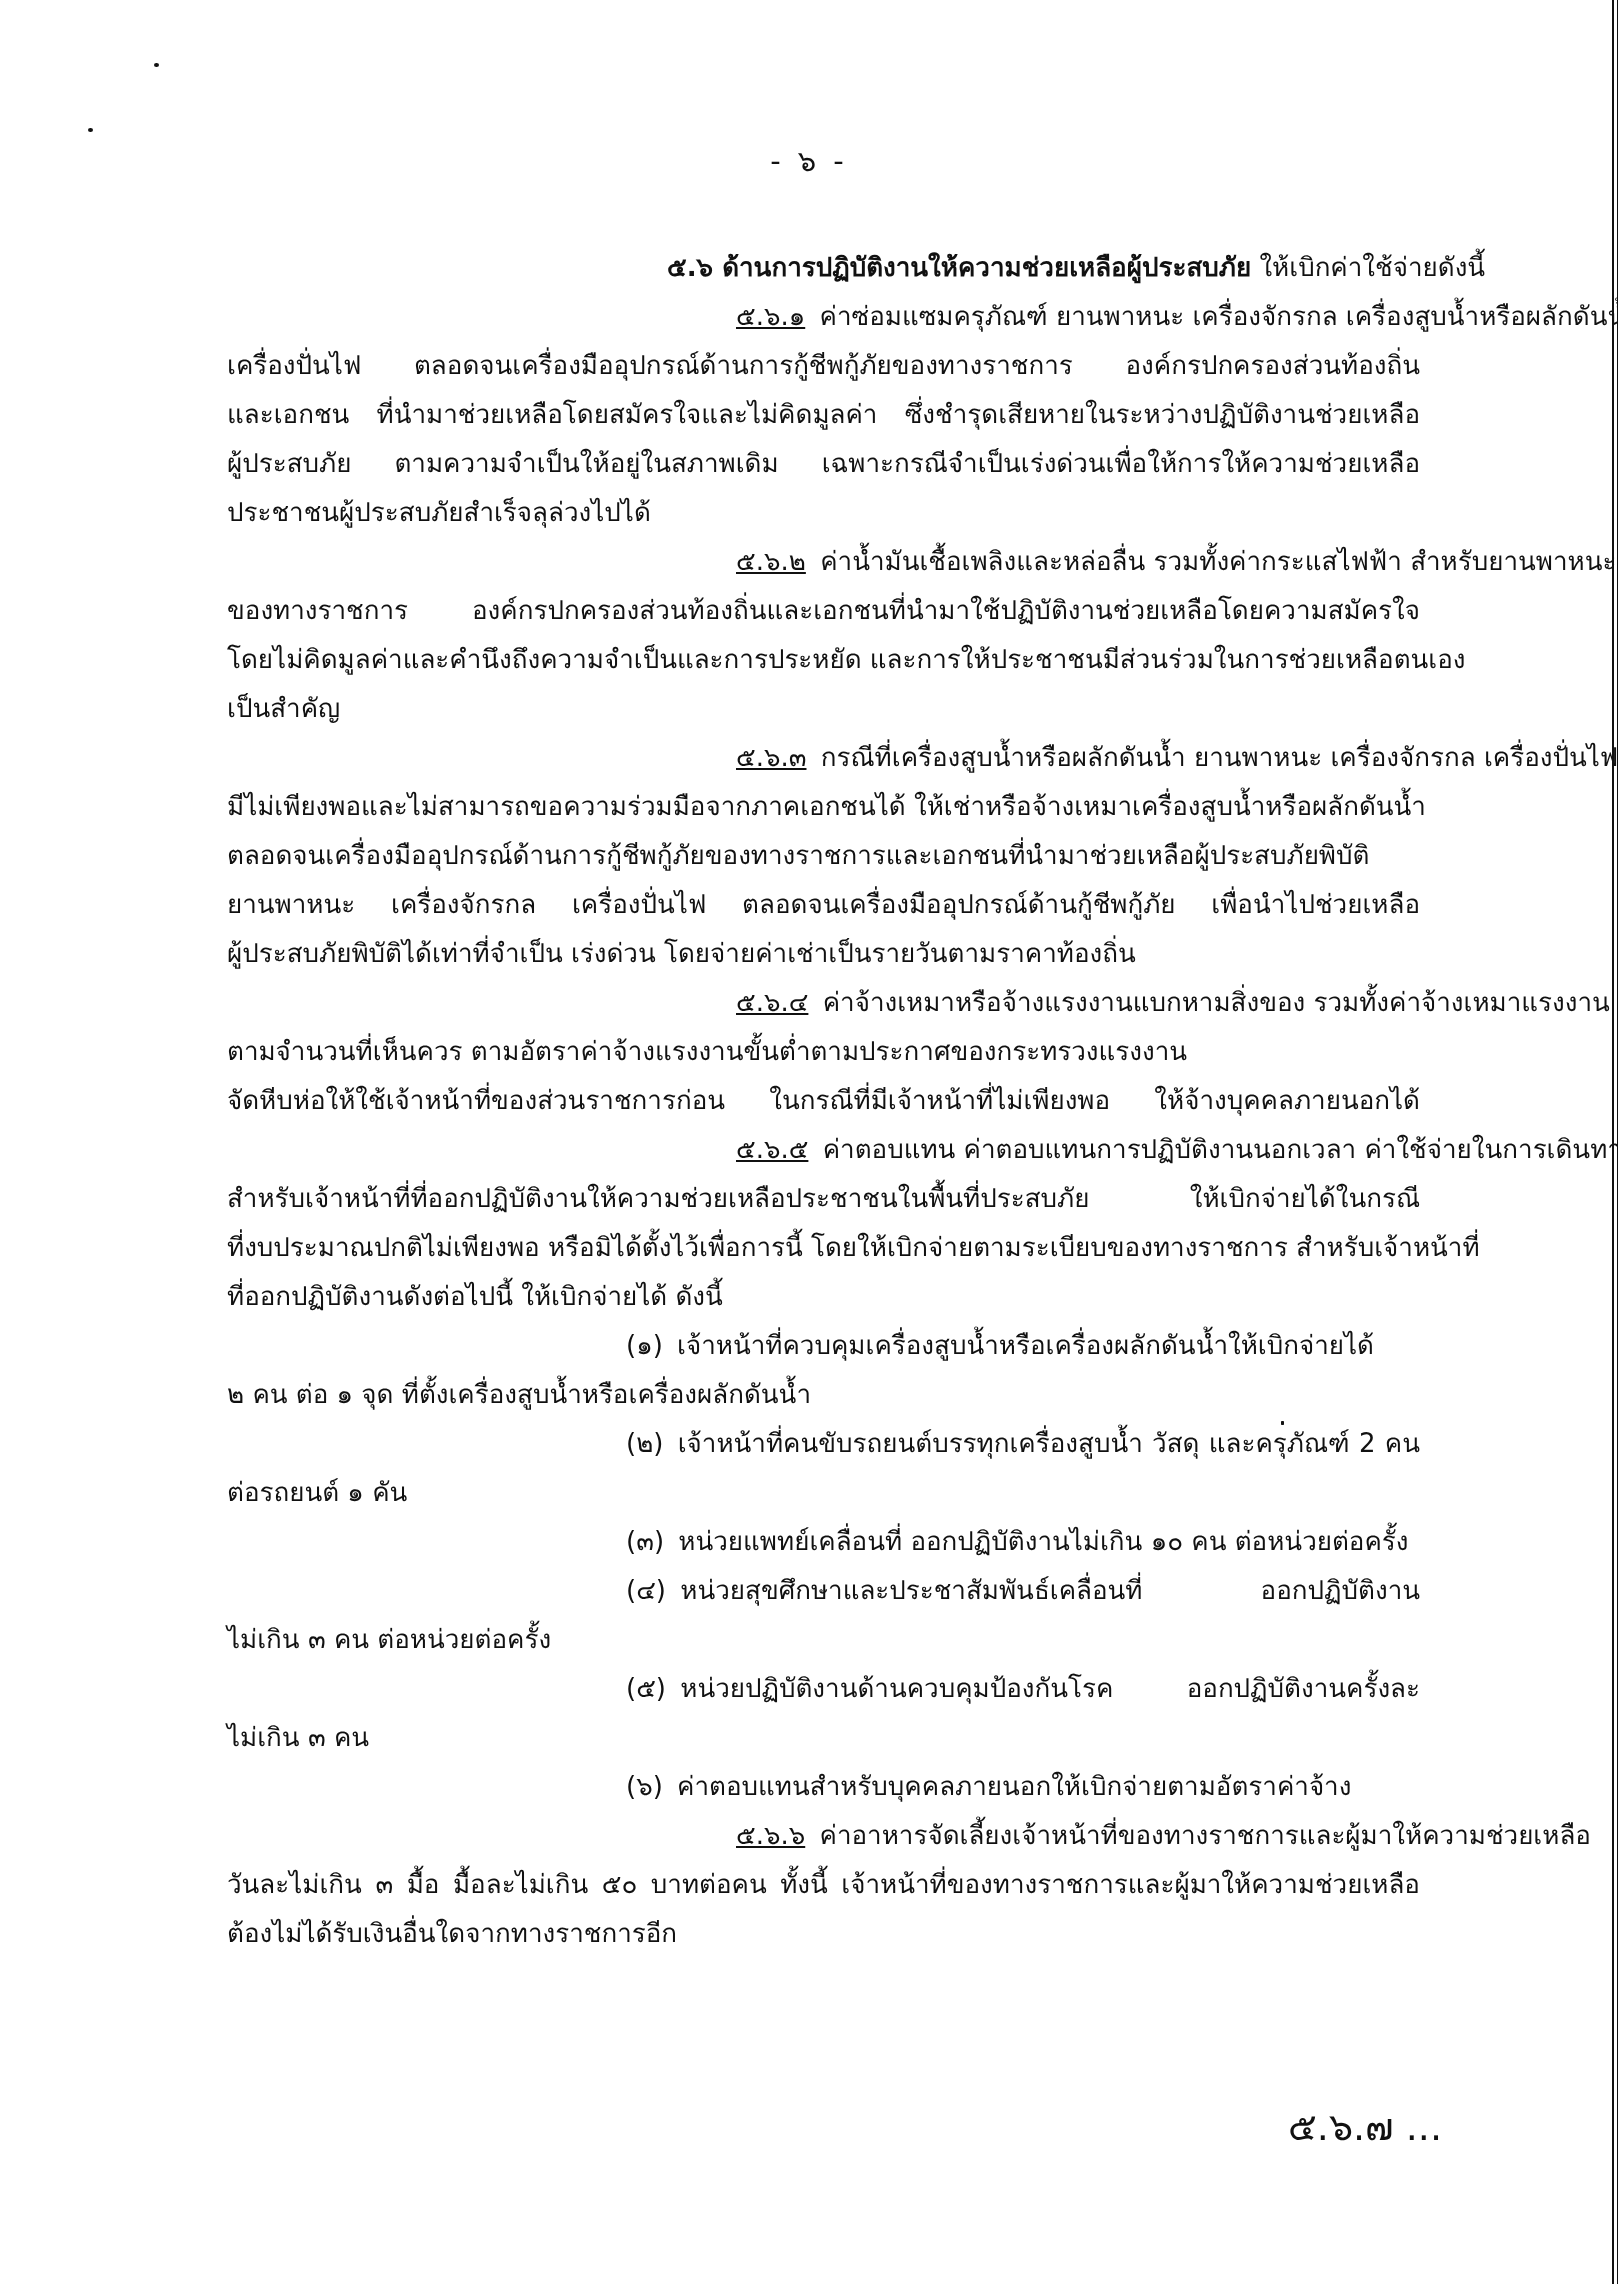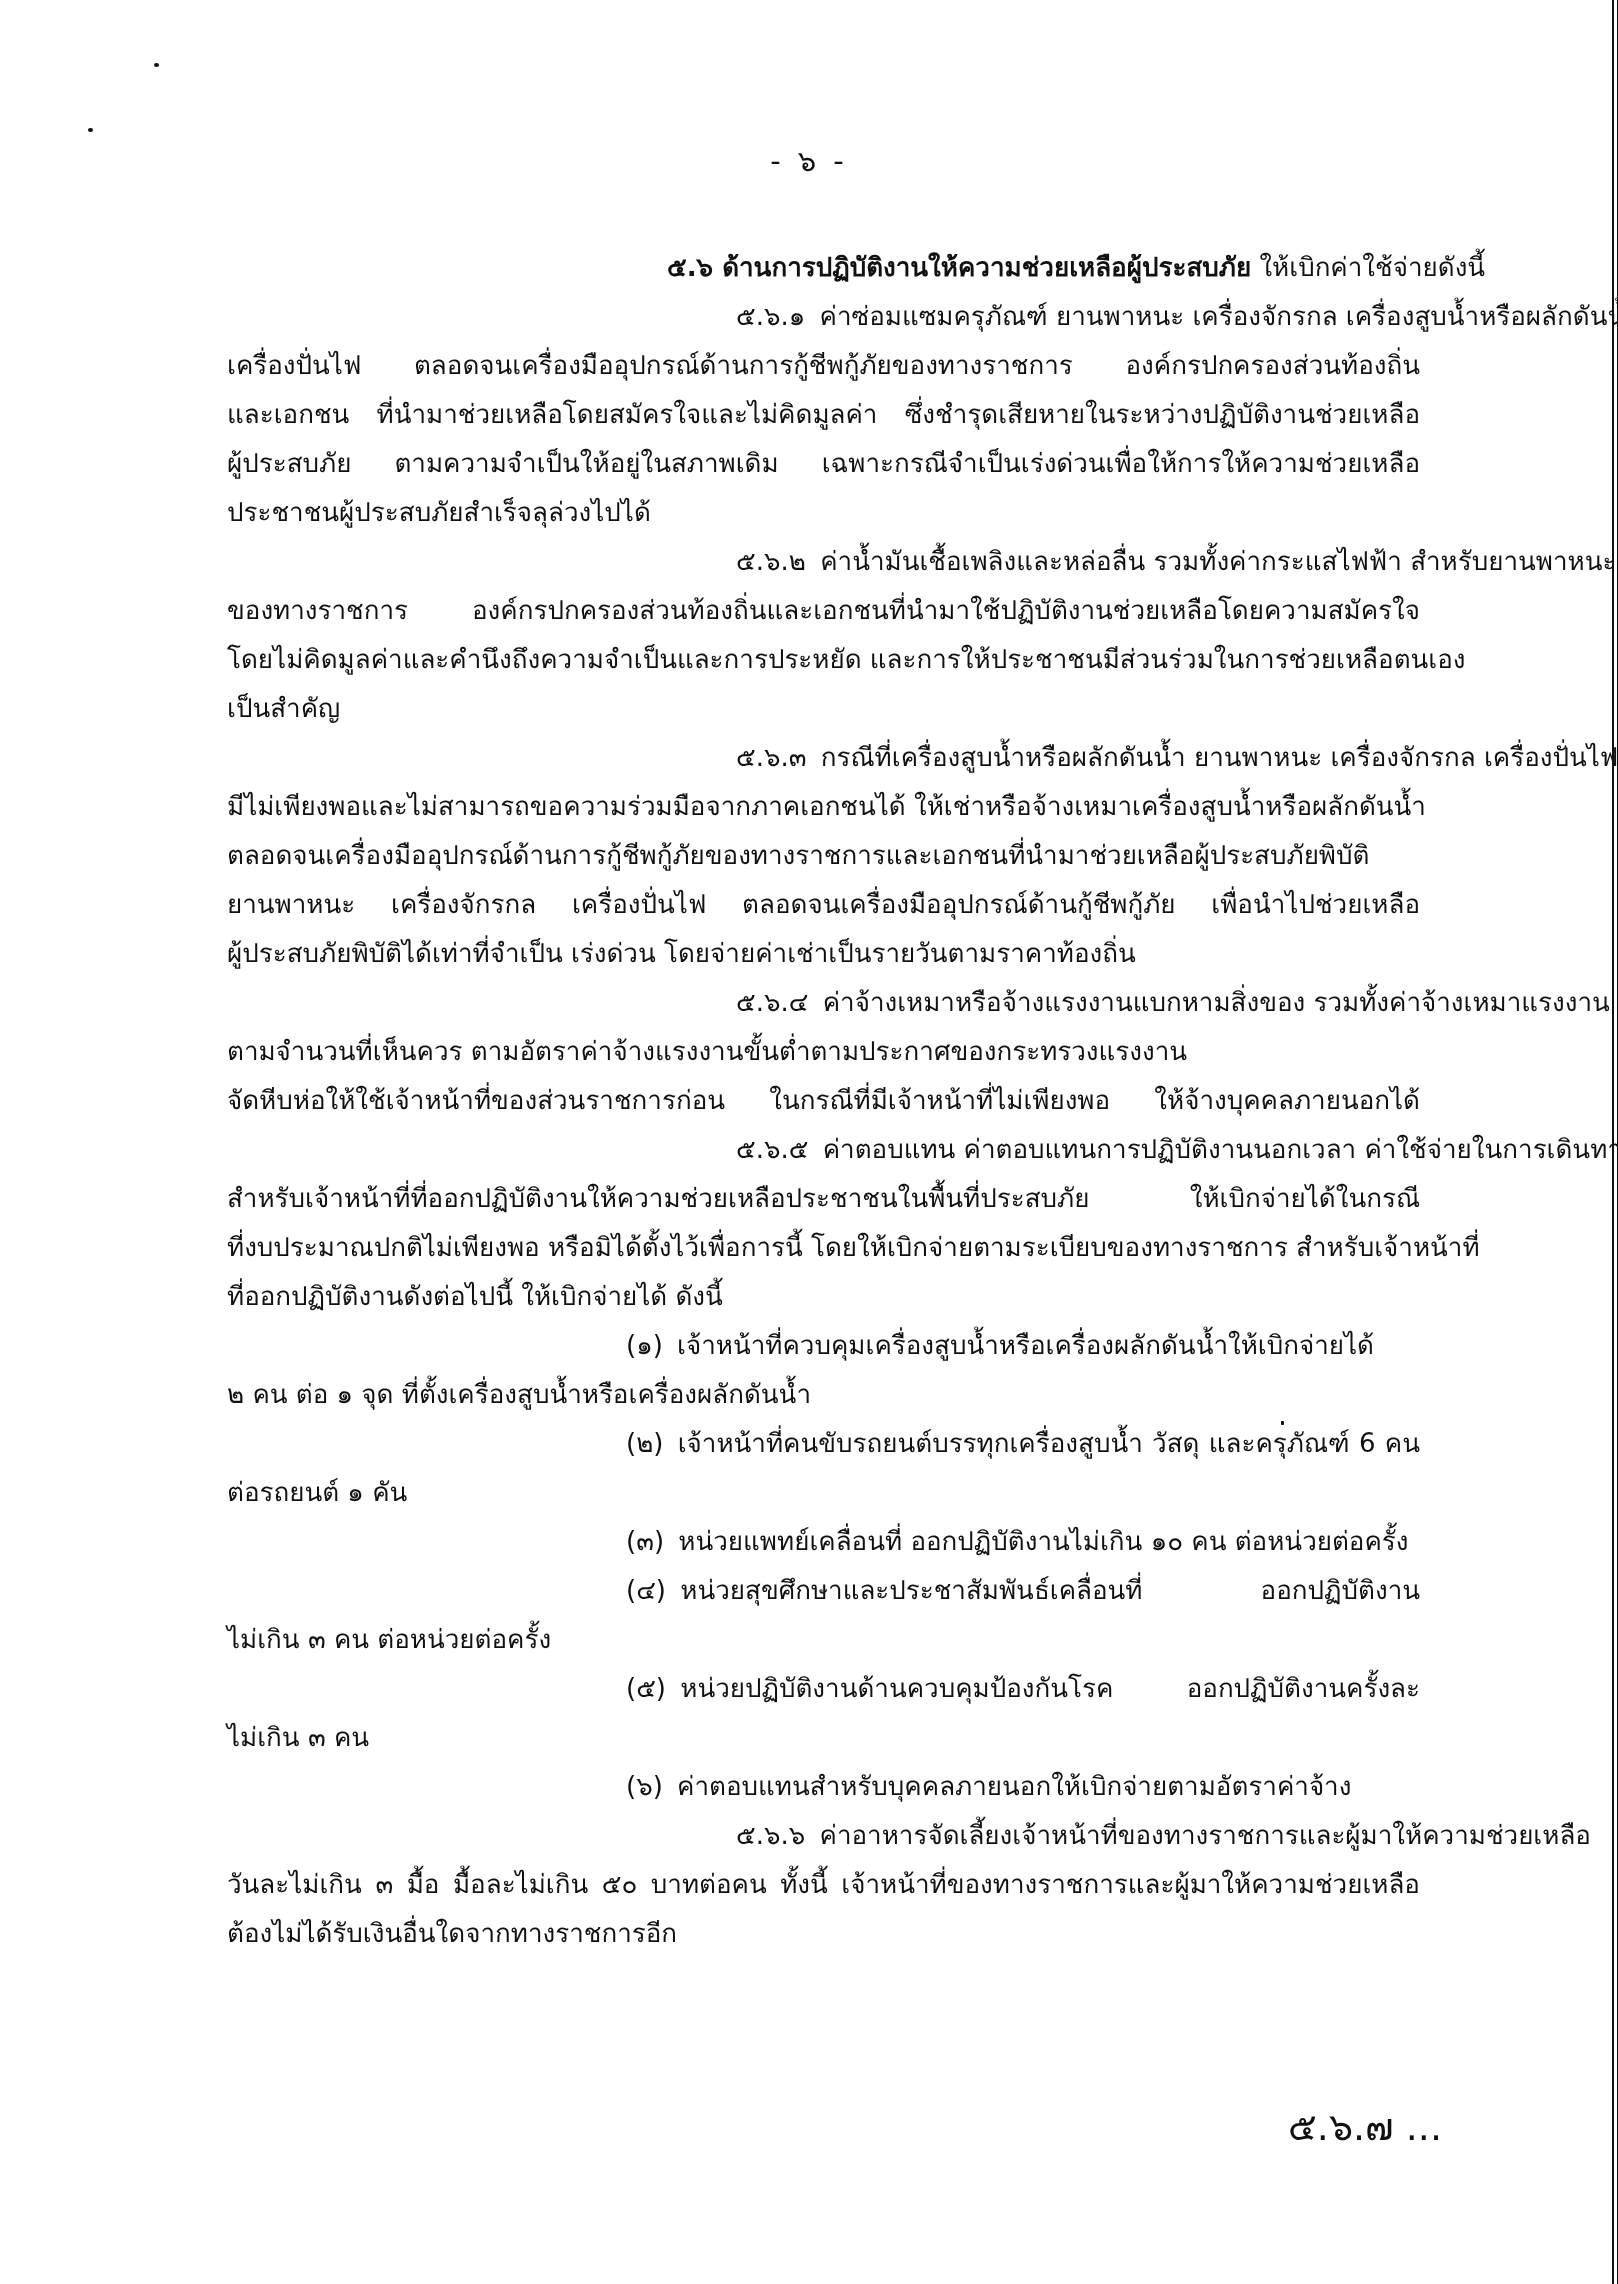--- a/index.html
+++ b/index.html
@@ -77,21 +77,21 @@
     .heading {
       margin-left: 440px;
       text-align-last: left;
     }
     .heading b {
       font-weight: bold;
     }
     .indent1 { padding-left: 509px; }
     .indent2 { padding-left: 399px; }
     .indent2.short { text-align-last: left; }
-    .num { margin-right: 14.3px; }
+    .num { margin-right: 14.3px; text-decoration: underline; }
     .sub-num { margin-right: 14.3px; }
     .continued {
       position: absolute;
       right: 176px;
       top: 2096px;
       font-size: 38px;
     }
   </style>
 </head>
 <body>
@@ -143,21 +143,21 @@
       <span class="line">สำหรับเจ้าหน้าที่ที่ออกปฏิบัติงานให้ความช่วยเหลือประชาชนในพื้นที่ประสบภัย ให้เบิกจ่ายได้ในกรณี</span>
       <span class="line">ที่งบประมาณปกติไม่เพียงพอ หรือมิได้ตั้งไว้เพื่อการนี้ โดยให้เบิกจ่ายตามระเบียบของทางราชการ สำหรับเจ้าหน้าที่</span>
       <span class="line last">ที่ออกปฏิบัติงานดังต่อไปนี้ ให้เบิกจ่ายได้ ดังนี้</span>
 
       <div>
         <span class="line indent2"><span class="sub-num">(๑)</span><span>เจ้าหน้าที่ควบคุมเครื่องสูบน้ำหรือเครื่องผลักดันน้ำให้เบิกจ่ายได้</span></span>
         <span class="line last">๒ คน ต่อ ๑ จุด ที่ตั้งเครื่องสูบน้ำหรือเครื่องผลักดันน้ำ</span>
       </div>
 
       <div>
-        <span class="line indent2"><span class="sub-num">(๒)</span><span>เจ้าหน้าที่คนขับรถยนต์บรรทุกเครื่องสูบน้ำ วัสดุ และครุภัณฑ์ 6 คน</span></span>
+        <span class="line indent2"><span class="sub-num">(๒)</span><span>เจ้าหน้าที่คนขับรถยนต์บรรทุกเครื่องสูบน้ำ วัสดุ และครุภัณฑ์ 2 คน</span></span>
         <span class="line last">ต่อรถยนต์ ๑ คัน</span>
       </div>
 
       <div>
         <span class="line indent2 short"><span class="sub-num">(๓)</span><span>หน่วยแพทย์เคลื่อนที่ ออกปฏิบัติงานไม่เกิน ๑๐ คน ต่อหน่วยต่อครั้ง</span></span>
       </div>
 
       <div>
         <span class="line indent2"><span class="sub-num">(๔)</span><span>หน่วยสุขศึกษาและประชาสัมพันธ์เคลื่อนที่ ออกปฏิบัติงาน</span></span>
         <span class="line last">ไม่เกิน ๓ คน ต่อหน่วยต่อครั้ง</span>

